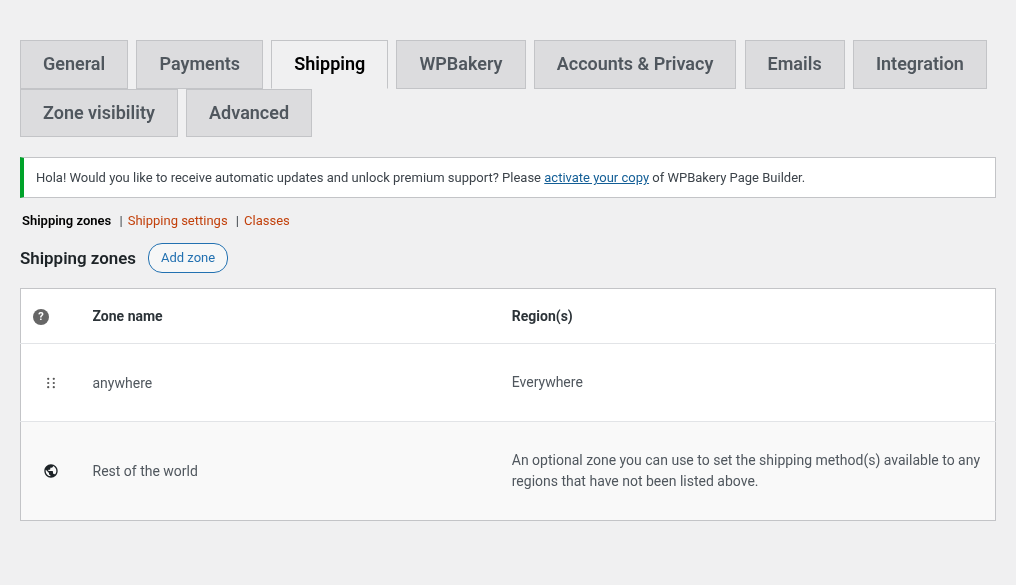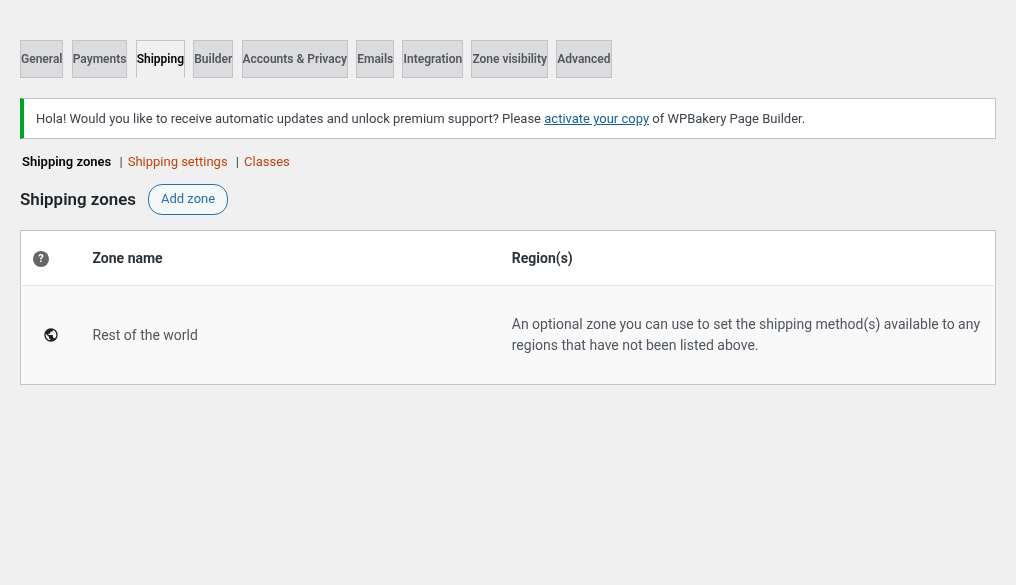--- a/index.html
+++ b/index.html
@@ -16,23 +16,23 @@
     .nav-tab-wrapper {
       padding-top: 30px;
       border: none;
       margin: 0;
     }
     .nav-tab {
       display: inline-block;
       border: 1px solid #c3c4c7;
       background: #dcdcde;
       color: #50575e;
-      font-size: 12px;
+      font-size: 18px;
       font-weight: 600;
-      padding: 8px 0;
+      padding: 8px 22px;
       text-decoration: none;
       margin-right: 5px;
       cursor: pointer;
       line-height: 1.7;
     }
     .nav-tab-active {
       background: #f0f0f1;
       border-bottom: 1px solid #f0f0f1;
       color: #000;
     }
@@ -135,21 +135,21 @@
   </style>
 </head>
 <body>
 
 <div class="wrap">
 
   <nav class="nav-tab-wrapper">
     <a class="nav-tab">General</a>
     <a class="nav-tab">Payments</a>
     <a class="nav-tab nav-tab-active">Shipping</a>
-    <a class="nav-tab">Builder</a>
+    <a class="nav-tab">WPBakery</a>
     <a class="nav-tab">Accounts &amp; Privacy</a>
     <a class="nav-tab">Emails</a>
     <a class="nav-tab">Integration</a>
     <a class="nav-tab">Zone visibility</a>
     <a class="nav-tab">Advanced</a>
   </nav>
 
   <div class="notice">
     <span>Hola! Would you like to receive automatic updates and unlock premium support? Please </span><a href="#">activate your copy</a><span> of WPBakery Page Builder.</span>
   </div>
@@ -172,20 +172,38 @@
         <th class="col-sort">
           <span class="help-tip">?</span>
         </th>
         <th class="col-name">Zone name</th>
         <th>Region(s)</th>
       </tr>
     </thead>
     <tbody>
       <tr>
         <td class="col-sort">
+          <span class="drag-icon">
+            <svg width="14" height="14" viewBox="0 0 20 20">
+                <g fill="#555">
+                  <circle cx="6" cy="4" r="1.6"></circle>
+                  <circle cx="14" cy="4" r="1.6"></circle>
+                  <circle cx="6" cy="10" r="1.6"></circle>
+                  <circle cx="14" cy="10" r="1.6"></circle>
+                  <circle cx="6" cy="16" r="1.6"></circle>
+                  <circle cx="14" cy="16" r="1.6"></circle>
+                </g>
+              </svg>
+          </span>
+        </td>
+        <td class="zone-name">anywhere</td>
+        <td class="region-text">Everywhere</td>
+      </tr>
+      <tr>
+        <td class="col-sort">
           <span class="globe-icon">
             <svg width="16" height="16" viewBox="0 0 24 24">
                 <path fill="#1d2327" d="M12 2C6.48 2 2 6.48 2 12s4.48 10 10 10 10-4.48 10-10S17.52 2 12 2zm-1 17.93c-3.95-.49-7-3.85-7-7.93 0-.62.08-1.21.21-1.79L9 15v1c0 1.1.9 2 2 2v1.93zm6.9-2.54c-.26-.81-1-1.39-1.9-1.39h-1v-3c0-.55-.45-1-1-1H8v-2h2c.55 0 1-.45 1-1V7h2c1.1 0 2-.9 2-2v-.41c2.93 1.19 5 4.06 5 7.41 0 2.08-.8 3.97-2.1 5.39z"></path>
               </svg>
           </span>
         </td>
         <td class="zone-name">Rest of the world</td>
         <td class="region-text">An optional zone you can use to set the shipping method(s) available to any regions that have not been listed above.</td>
       </tr>
     </tbody>

